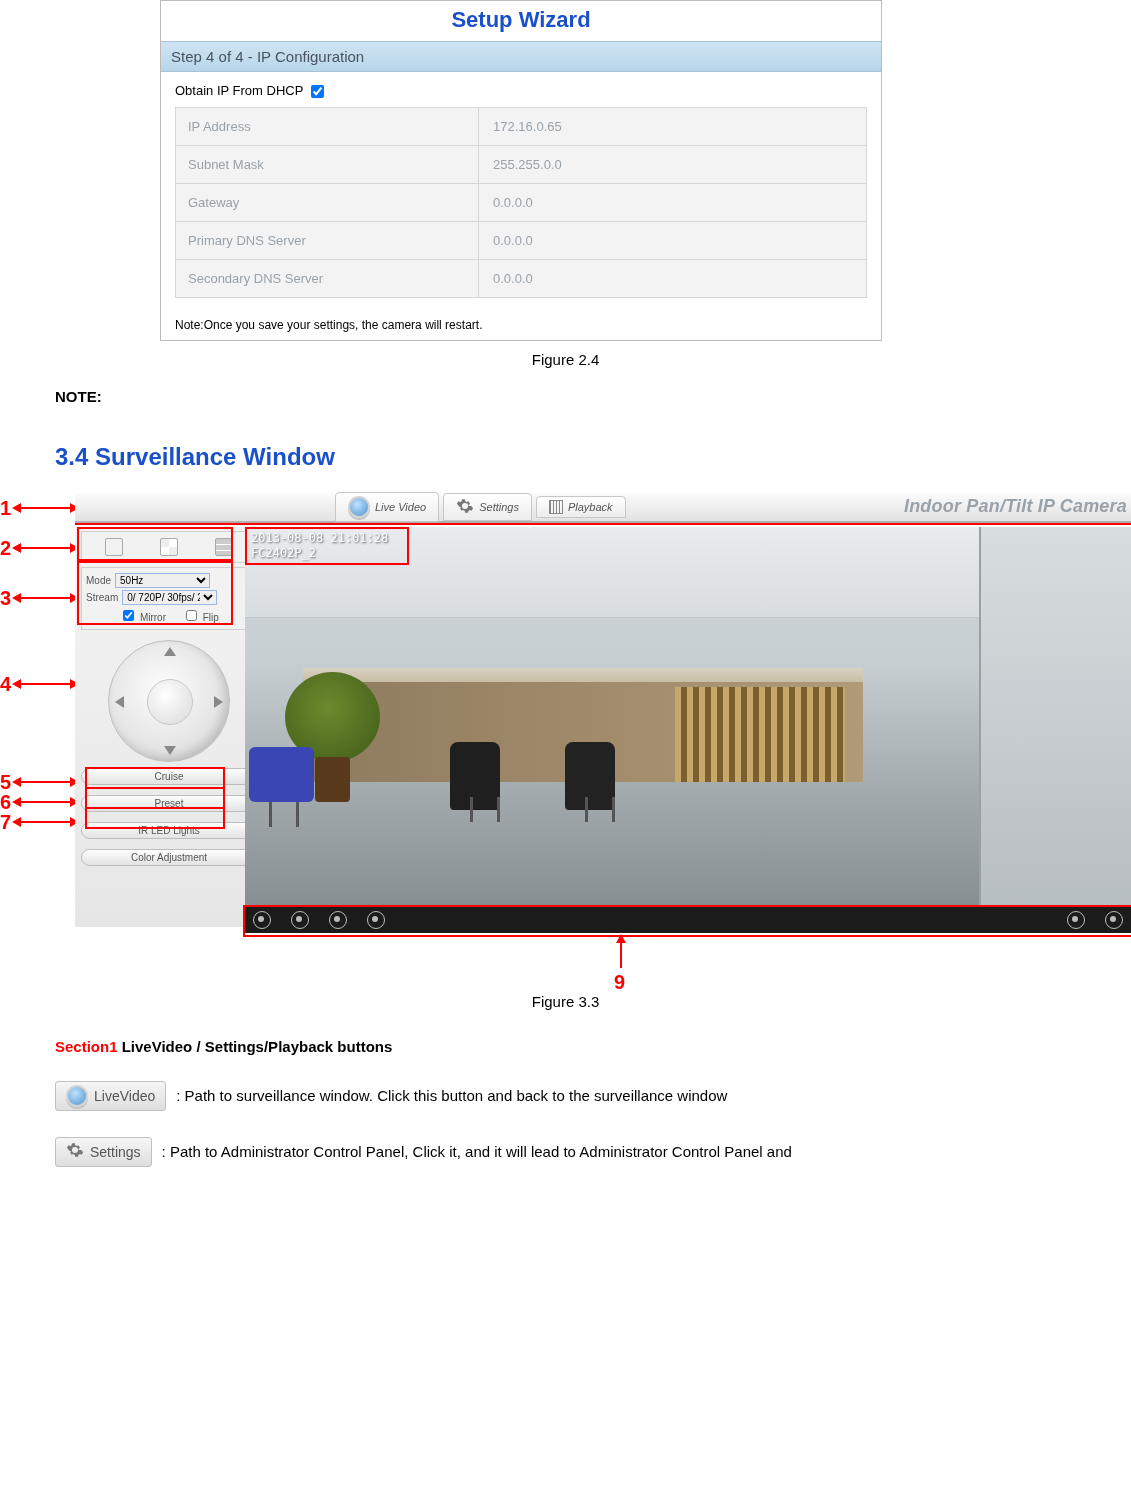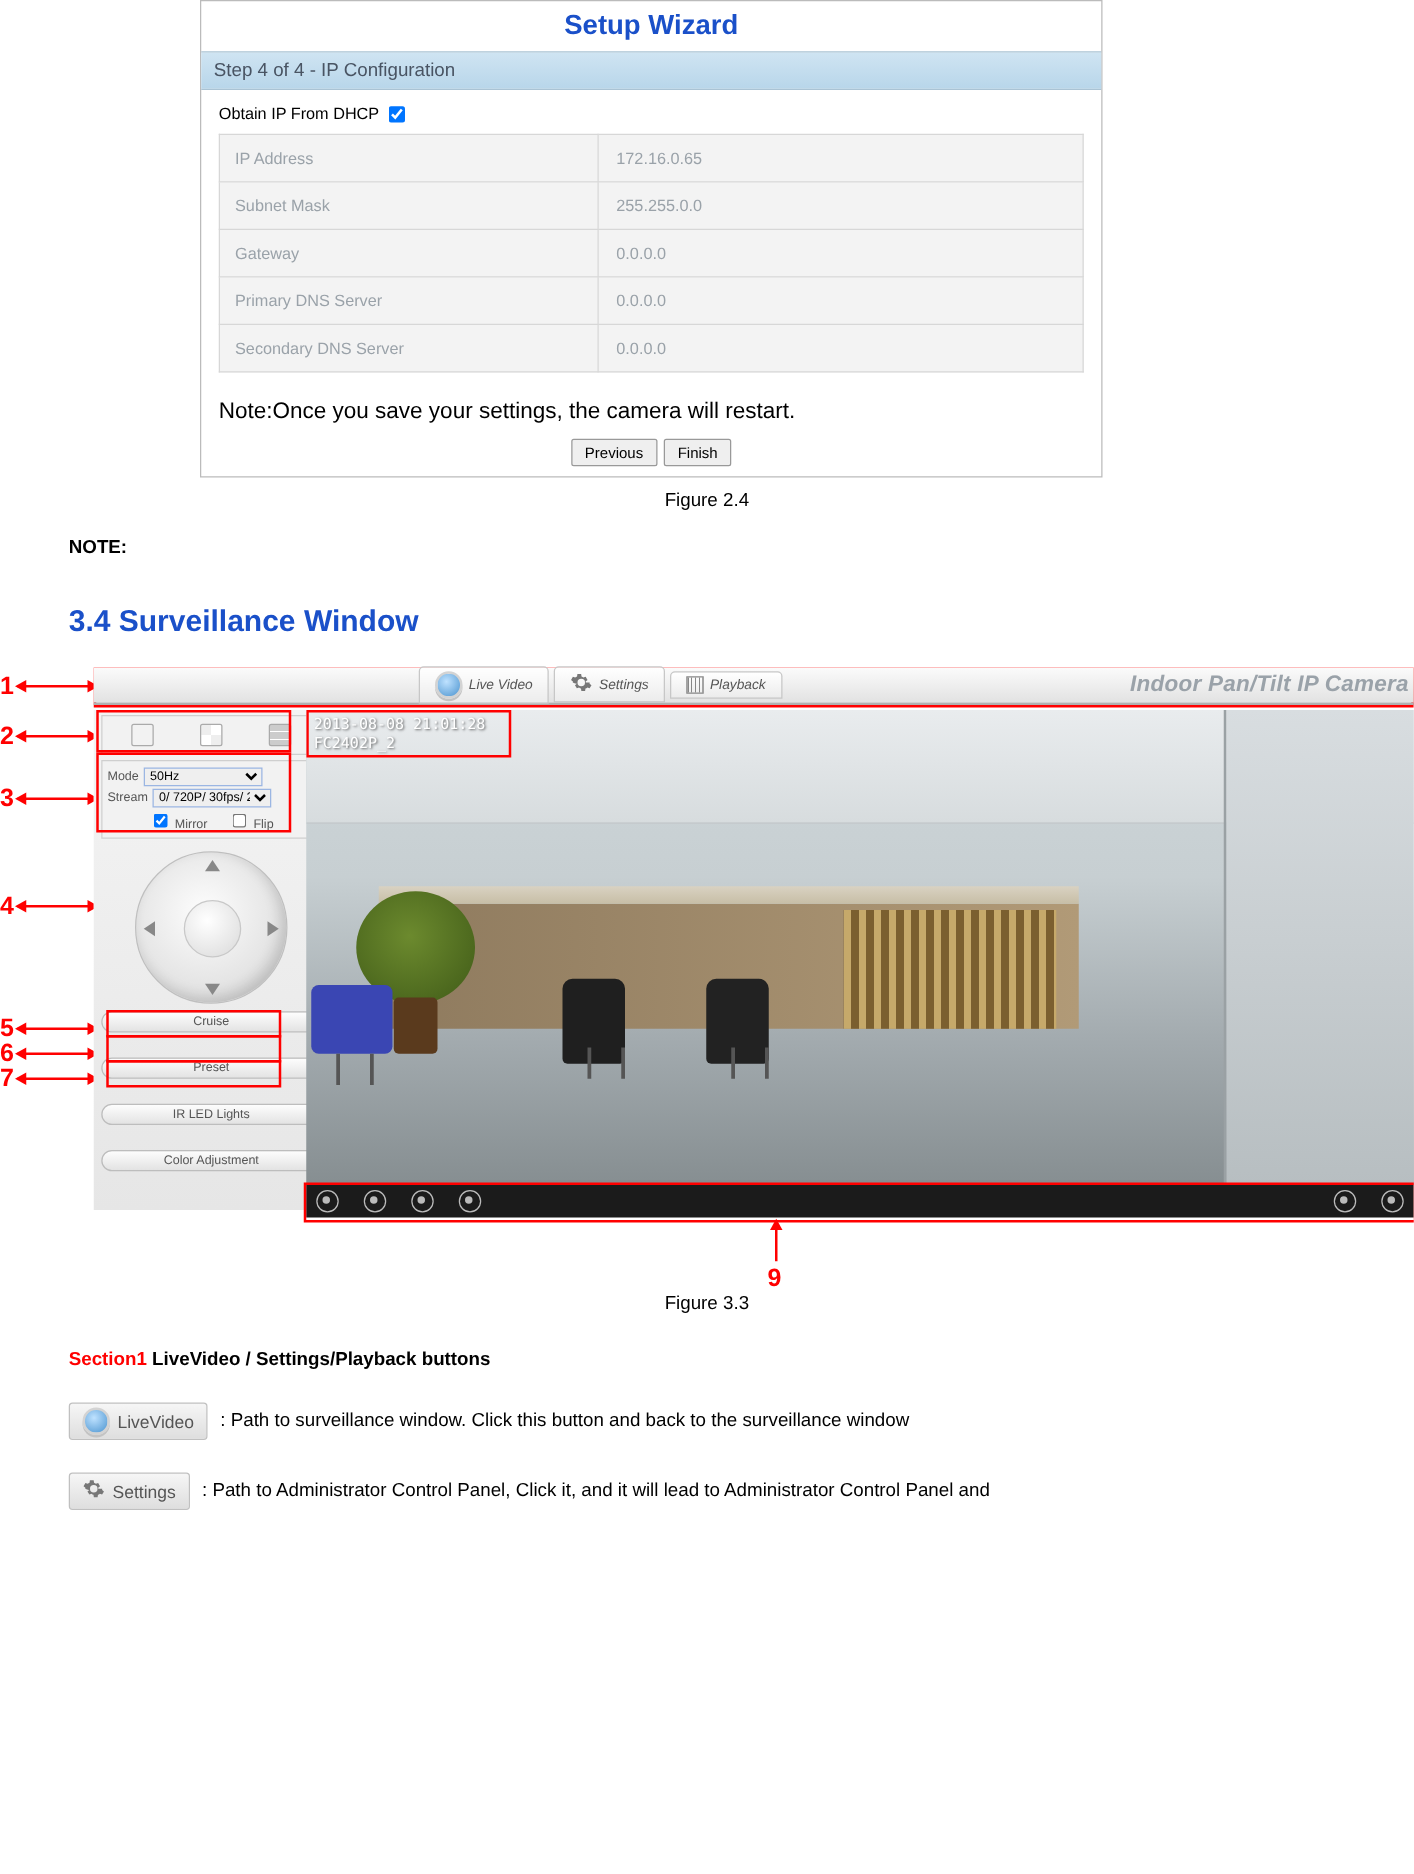--- a/index.html
+++ b/index.html
@@ -54,21 +54,21 @@
     background: #f3f3f3;
   }
   .ip-table td.val input {
     border: none;
     background: transparent;
     color: #9aa2a9;
     width: 100%;
     font-size: 13px;
   }
   .wizard-note {
-    font-size: 18px;
+    font-size: 12px;
     padding: 14px 14px 8px;
     color: #000;
   }
   .wizard-buttons {
     text-align: center;
     padding: 4px 0 8px;
   }
   .wizard-buttons button {
     font-size: 12px;
     padding: 3px 10px;
@@ -199,21 +199,21 @@
     width:44px;height:44px;border-radius:50%;
     background:radial-gradient(circle at 40% 35%, #fff, #d9d9d9);
     border:1px solid #c8c8c8;
   }
   .arrow{position:absolute;width:0;height:0;}
   .arrow.up{left:55px;top:6px;border-left:6px solid transparent;border-right:6px solid transparent;border-bottom:9px solid #888;}
   .arrow.dn{left:55px;bottom:6px;border-left:6px solid transparent;border-right:6px solid transparent;border-top:9px solid #888;}
   .arrow.lf{top:55px;left:6px;border-top:6px solid transparent;border-bottom:6px solid transparent;border-right:9px solid #888;}
   .arrow.rt{top:55px;right:6px;border-top:6px solid transparent;border-bottom:6px solid transparent;border-left:9px solid #888;}
   .btnbar {
-    display:flex; flex-direction:column; gap:20px; margin-top:4px;
+    display:flex; flex-direction:column; gap:10px; margin-top:4px;
   }
   .pillbtn{
     border:1px solid #bdbdbd;
     background:linear-gradient(#fdfdfd,#e3e3e3);
     border-radius:10px;
     font-size:10px; color:#555;
     text-align:center;
     padding:2px 0;
   }
 
@@ -374,24 +374,20 @@
           <td class="val"><input disabled="" value="0.0.0.0" style=""></td>
         </tr>
         <tr>
           <td>Secondary DNS Server</td>
           <td class="val"><input disabled="" value="0.0.0.0" style=""></td>
         </tr>
       </tbody>
         </table>
     </div>
     <div class="wizard-note">Note:Once you save your settings, the camera will restart.</div>
-    <div class="wizard-buttons">
-      <button>Previous</button>
-      <button>Finish</button>
-    </div>
   </div>
 
   <div class="fig-caption">Figure 2.4</div>
 
   <div class="content">
     <div class="note-h">NOTE:</div>
     <div class="h34">3.4    Surveillance Window</div>
   </div>
 
   <div class="surv-wrap">

